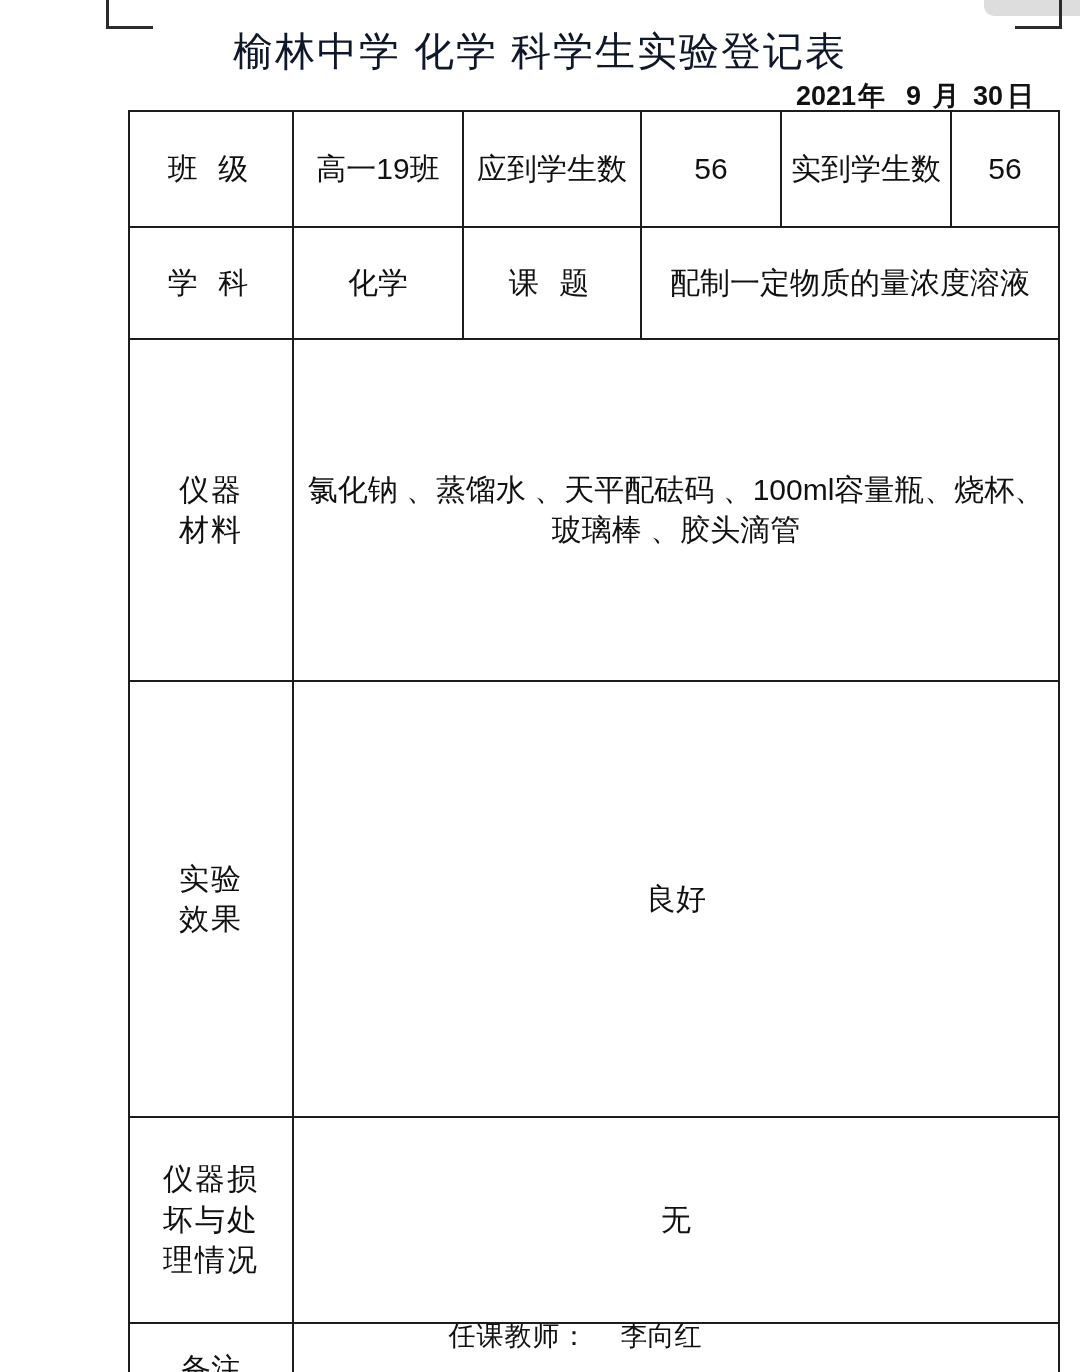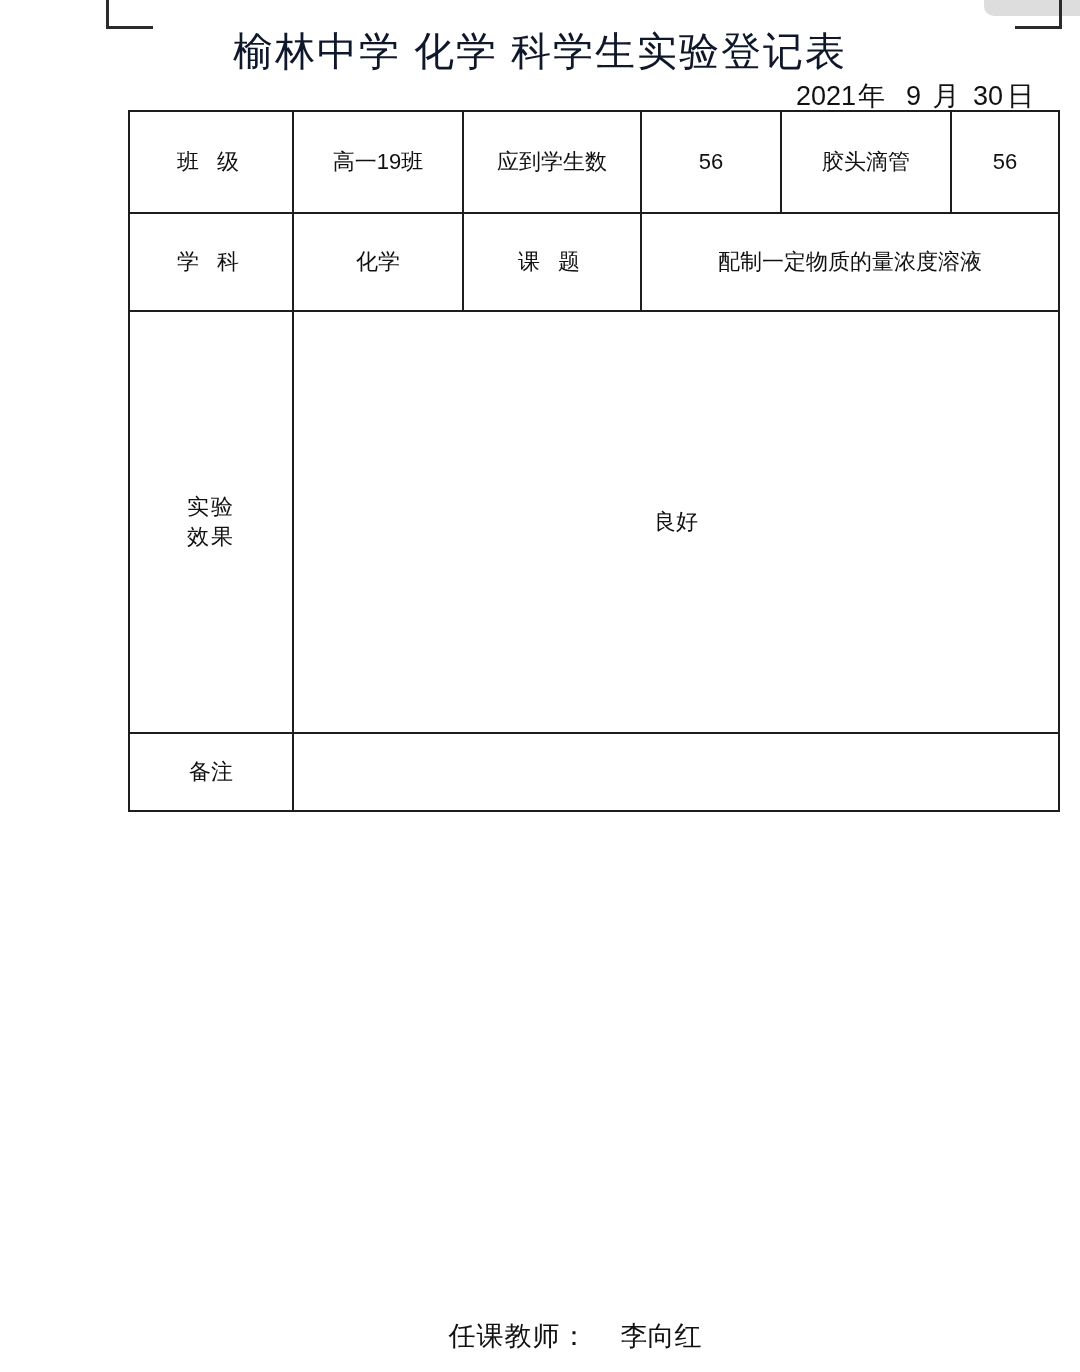--- a/index.html
+++ b/index.html
@@ -59,39 +59,39 @@
   }
 
   .date-line {
     position: absolute;
     top: 78px;
     right: 42px;
     font-size: 27px;
     color: #111;
     white-space: nowrap;
   }
-  .date-line span { display: inline-block; }
+  .date-line span { display: inline-block; font-weight: bold; }
   .date-line .num { min-width: 34px; text-align: center; }
   .date-line .unit { margin: 0 4px 0 2px; }
 
   table.reg {
     position: absolute;
     left: 128px;
     top: 110px;
     width: 930px;
     border-collapse: collapse;
     table-layout: fixed;
   }
   table.reg td {
     border: 2px solid #1d1d1d;
     text-align: center;
     vertical-align: middle;
-    font-size: 22px;
+    font-size: 30px;
     color: #111;
-    padding: 4px 6px;
+    padding: 11px 6px;
     line-height: 1.35;
   }
 
   .label-cell { letter-spacing: 6px; }
   .label-stack { letter-spacing: 2px; }
 
   .r1 td { height: 92px; }
   .r2 td { height: 88px; }
   .r3 td { height: 318px; }
   .r4 td { height: 412px; }
@@ -156,35 +156,50 @@
       <col style="width:140px">
       <col style="width:170px">
       <col style="width:108px">
     </colgroup>
     <tbody>
       <tr class="r1">
         <td class="label-cell">班 级</td>
         <td>高一19班</td>
         <td>应到学生数</td>
         <td>56</td>
-        <td>胶头滴管</td>
+        <td>实到学生数</td>
         <td>56</td>
       </tr>
       <tr class="r2">
         <td class="label-cell">学 科</td>
         <td>化学</td>
         <td class="label-cell">课 题</td>
         <td colspan="3">配制一定物质的量浓度溶液</td>
+      </tr>
+      <tr class="r3">
+        <td class="label-stack">
+          <div>仪器</div>
+          <div>材料</div>
+        </td>
+        <td colspan="5" class="materials">氯化钠 、蒸馏水 、天平配砝码 、100ml容量瓶、烧杯、玻璃棒 、胶头滴管</td>
       </tr>
       <tr class="r4">
         <td class="label-stack">
           <div>实验</div>
           <div>效果</div>
         </td>
         <td colspan="5">良好</td>
+      </tr>
+      <tr class="r5">
+        <td class="label-stack">
+          <div>仪器损</div>
+          <div>坏与处</div>
+          <div>理情况</div>
+        </td>
+        <td colspan="5">无</td>
       </tr>
       <tr class="r6">
         <td>备注</td>
         <td colspan="5"></td>
       </tr>
     </tbody>
   </table>
 
   <div class="footer">
     <span class="seg">

